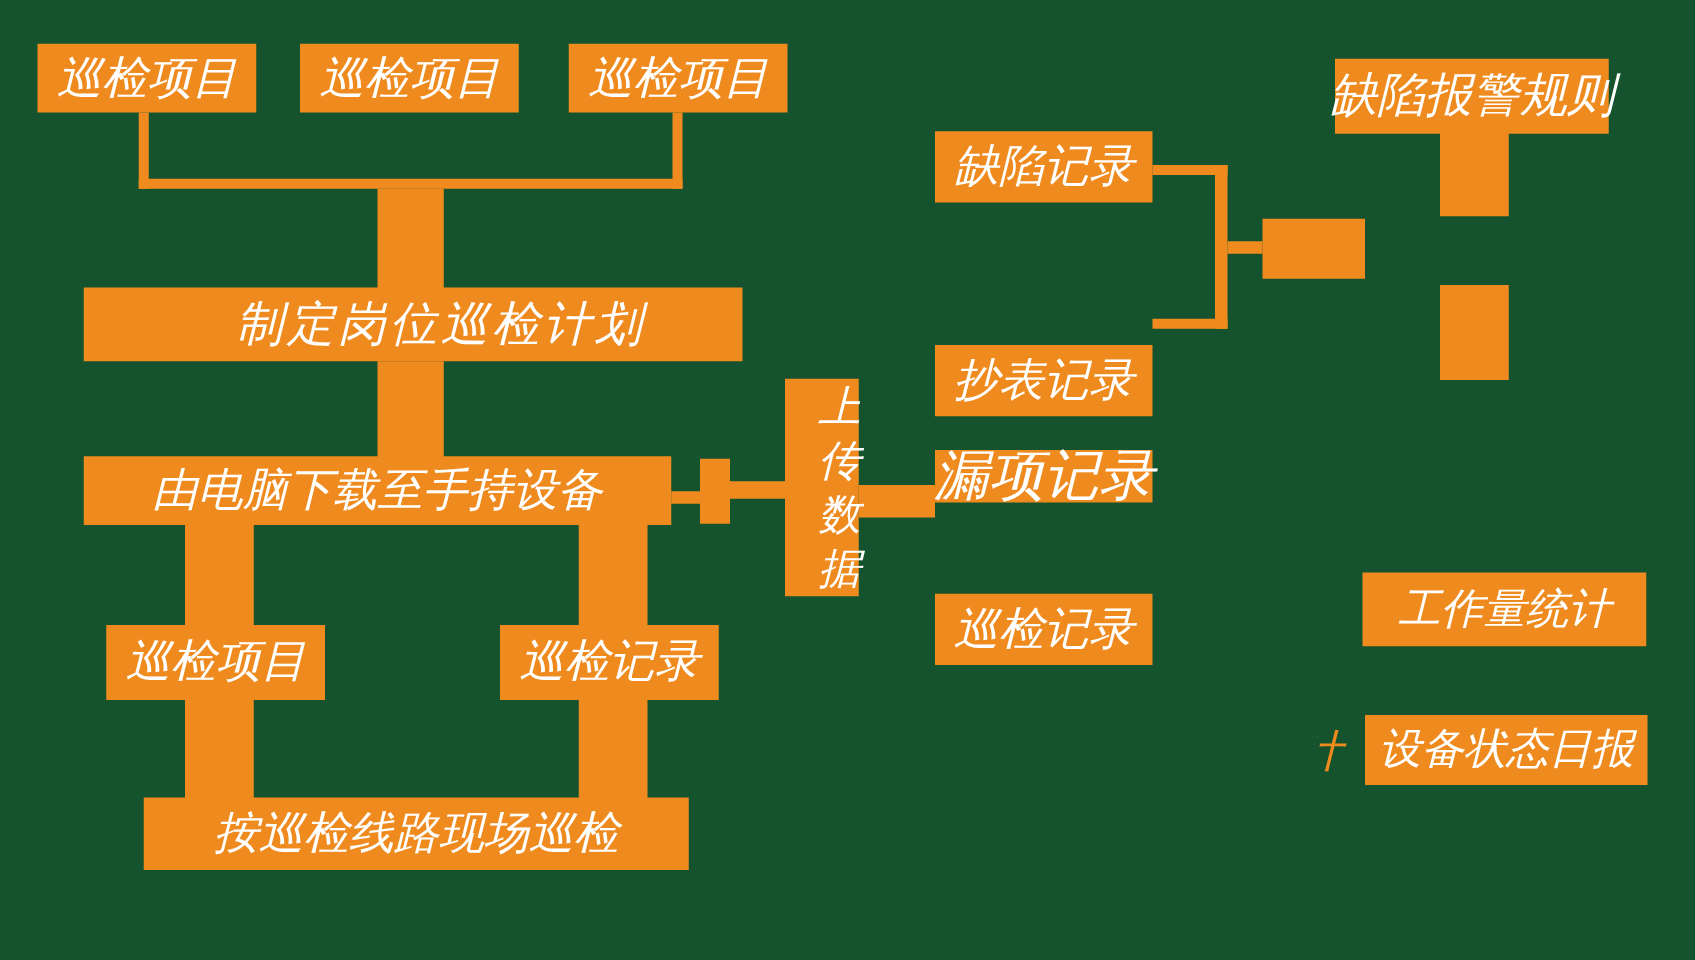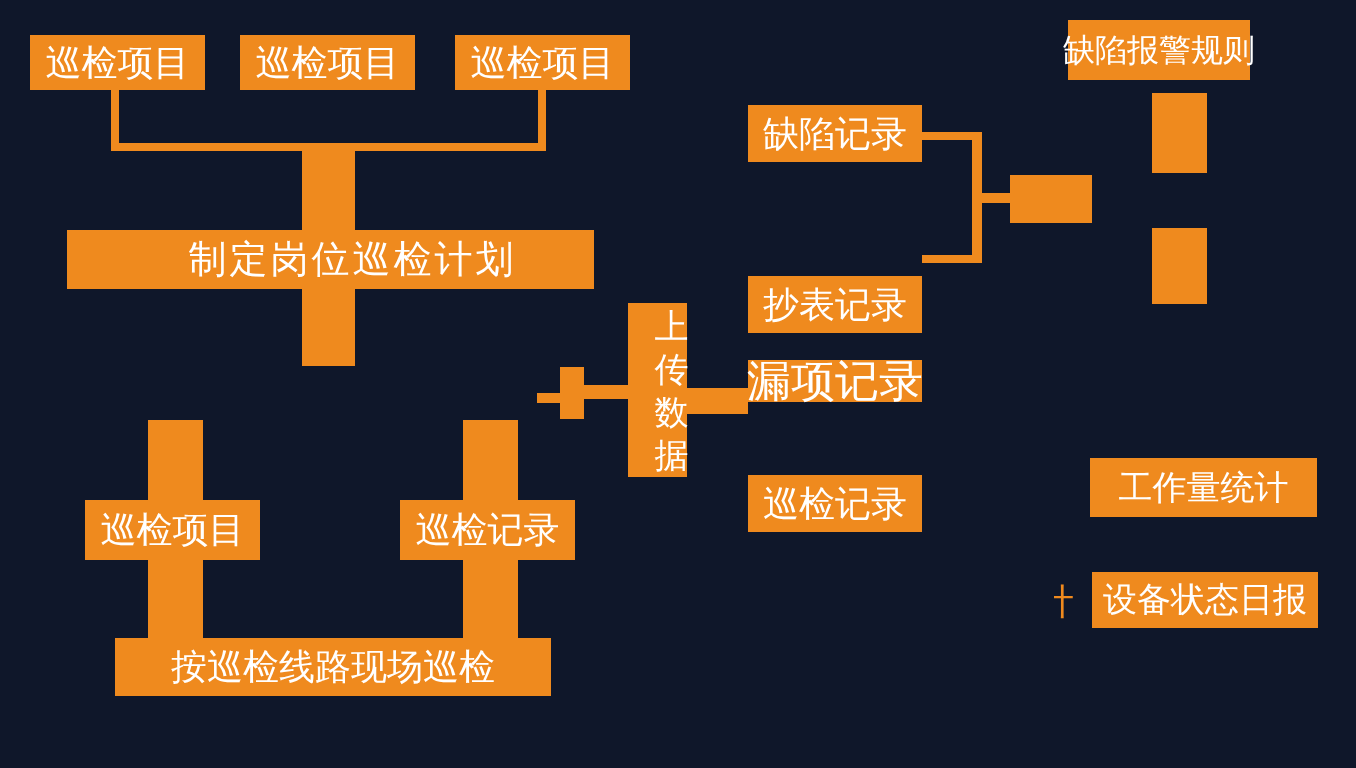--- a/index.html
+++ b/index.html
@@ -1,18 +1,18 @@
 <!DOCTYPE html>
 <html><head>
 <meta charset="utf-8">
 <style>
   html,body{margin:0;padding:0;background:#ffffff;}
   body{width:1356px;height:768px;overflow:hidden;
        font-family:"DejaVu Sans","Liberation Sans",sans-serif;}
-  #stage{position:relative;width:1356px;height:768px;background:#0f172a;}
+  #stage{position:relative;width:1356px;height:768px;background:#14532d;font-style:italic;}
 
   .node{position:absolute;background:#EF8A1E;color:#ffffff;
         display:flex;align-items:center;justify-content:center;
         text-align:center;font-weight:400;line-height:1.15;
         white-space:nowrap;}
   .conn{position:absolute;background:#EF8A1E;}
 
   
   #n-top-item-1{left:30px;top:35px;width:175px;height:55px;font-size:36px;}
   #n-top-item-2{left:240px;top:35px;width:175px;height:55px;font-size:36px;}
@@ -30,21 +30,21 @@
             white-space:normal;word-break:break-all;line-height:43px;
             align-items:flex-start;padding-top:2px;box-sizing:border-box;padding-left:28px;}
 
   
   #n-defect-record{left:748px;top:105px;width:174px;height:57px;font-size:36px;}
   #n-meter-record{left:748px;top:230px;width:174px;height:57px;font-size:36px;margin-top:46px;}
   #n-missed-record{left:748px;top:360px;width:174px;height:42px;font-size:44px;}
   #n-arrival-record{left:748px;top:475px;width:174px;height:57px;font-size:36px;}
 
   
-  #n-defect-alarm-rule{left:1068px;top:20px;width:182px;height:60px;font-size:32px;}
+  #n-defect-alarm-rule{left:1068px;top:47px;width:219px;height:60px;font-size:38px;}
   #n-alarm-handle{left:1092px;top:173px;width:156px;height:55px;font-size:32px;}
   #n-trend-analysis{left:1092px;top:303px;width:156px;height:57px;font-size:32px;}
 
   
   #n-workload-stats{left:1090px;top:458px;width:227px;height:59px;font-size:34px;}
   #n-daily-report{left:1092px;top:572px;width:226px;height:56px;font-size:34px;}
   #n-monthly-report{left:1092px;top:680px;width:226px;height:57px;font-size:34px;}
 
   
   #frag-clip{position:absolute;left:1054px;top:584px;width:34px;height:36px;
@@ -99,20 +99,21 @@
   <div class="conn" id="c-bracket-vline"></div>
   <div class="conn" id="c-bracket-to-block"></div>
   <div class="conn" id="c-alarm-block"></div>
   <div class="conn" id="c-rule-to-alarm"></div>
   <div class="conn" id="c-alarm-to-trend"></div>
 
   <div class="node" id="n-top-item-1">巡检项目</div>
   <div class="node" id="n-top-item-2">巡检项目</div>
   <div class="node" id="n-top-item-3">巡检项目</div>
   <div class="node" id="n-plan">制定岗位巡检计划</div>
+  <div class="node" id="n-download">由电脑下载至手持设备</div>
   <div class="node" id="n-lower-item">巡检项目</div>
   <div class="node" id="n-inspect-record">巡检记录</div>
   <div class="node" id="n-onsite">按巡检线路现场巡检</div>
   <div class="node" id="n-upload">上传数据</div>
   <div class="node" id="n-defect-record">缺陷记录</div>
   <div class="node" id="n-meter-record">抄表记录</div>
   <div class="node" id="n-missed-record">漏项记录</div>
   <div class="node" id="n-arrival-record">巡检记录</div>
   <div class="node" id="n-defect-alarm-rule">缺陷报警规则</div>
   <div class="node" id="n-workload-stats">工作量统计</div>

